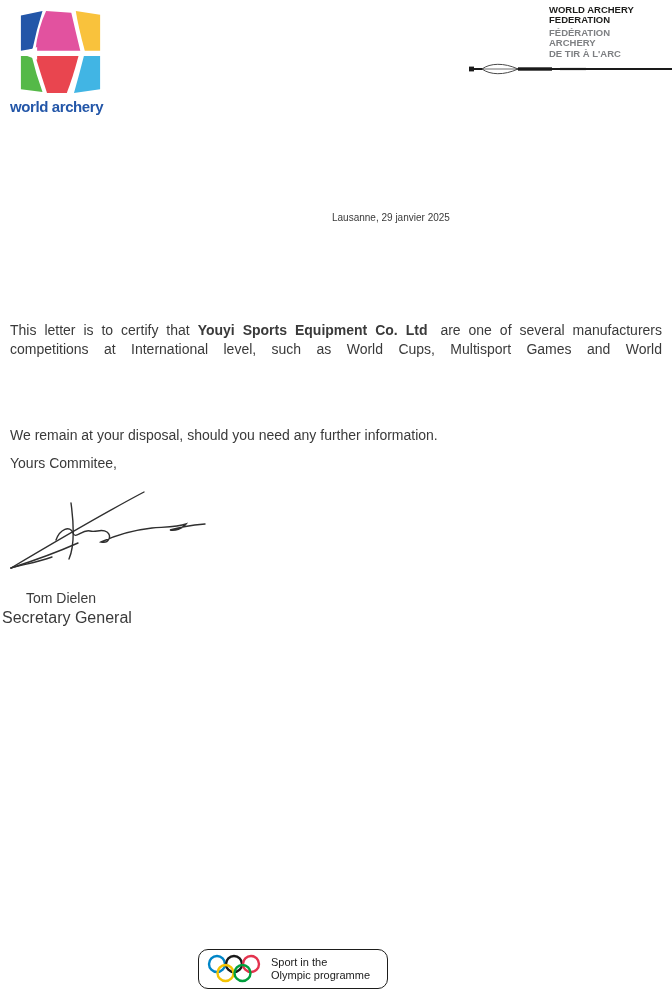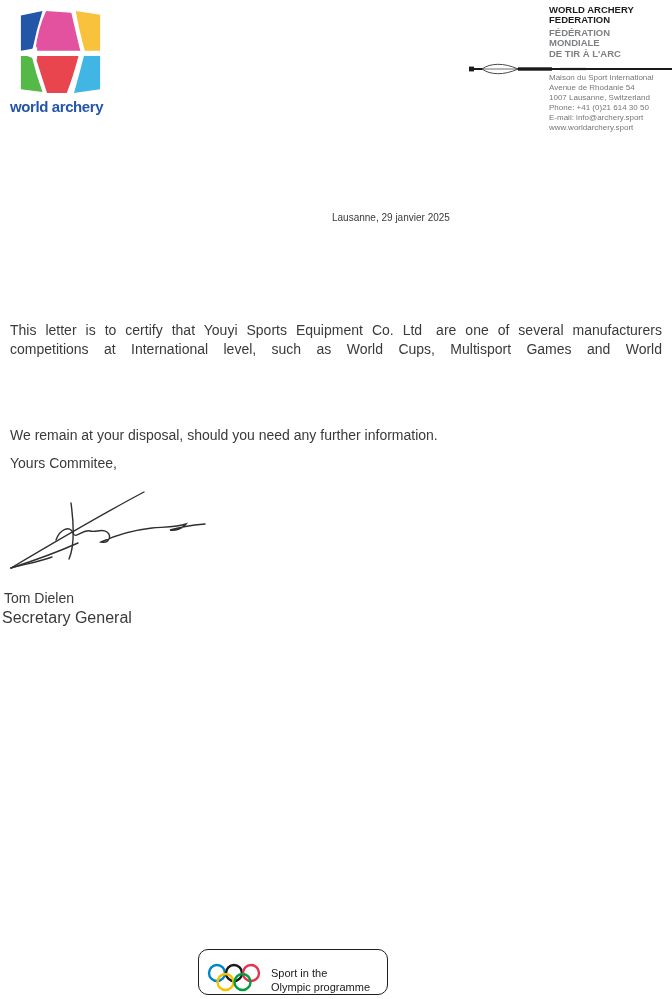--- a/index.html
+++ b/index.html
@@ -20,31 +20,31 @@
   .org-gap{height:2px;}
   #arrow-rule{position:absolute;left:440px;top:61px;width:232px;height:16px;}
   #address-block{position:absolute;left:549px;top:73px;width:122px;
     font-size:8px;line-height:10px;color:#76777a;}
   
   .dateline{position:absolute;left:332px;top:212px;font-size:10px;}
   .salutation{position:absolute;left:10px;top:283px;font-size:14px;}
   #para1{position:absolute;left:10px;top:321px;width:652px;font-size:14px;line-height:19.3px;}
   .jline{text-align:justify;text-align-last:justify;}
   .jline-last{text-align:left;}
-  .company-bold{font-weight:normal;padding-right:5px;}
+  .company-bold{font-weight:bold;padding-right:5px;}
   .para2{position:absolute;left:10px;top:427px;width:652px;font-size:14px;}
   .closing{position:absolute;left:10px;top:455px;font-size:14px;}
   #signature{position:absolute;left:8px;top:483px;width:210px;height:90px;}
-  .signer-name{position:absolute;left:4px;top:590px;font-size:14px;}
+  .signer-name{position:absolute;left:26px;top:590px;font-size:14px;}
   .signer-title{position:absolute;left:2px;top:609px;font-size:16px;}
   
   #olympic-badge{
-    position:absolute;left:198px;top:949px;width:190px;height:46px;
+    position:absolute;left:198px;top:949px;width:190px;height:40px;
     border:1.3px solid #1d1d1b;border-radius:10px;box-sizing:border-box;
-    display:flex;align-items:flex-end;
+    display:flex;align-items:center;
   }
   #olympic-badge svg{margin-left:8px;flex:0 0 auto;}
   .badge-text{margin-left:10px;font-size:11px;line-height:13.5px;color:#1a1a1a;}
 </style>
 </head>
 <body>
 
 <div id="page">
 
   <div id="wa-logo">
@@ -66,41 +66,33 @@
       <polygon points="19,43 0,50 19,57" fill="#ffffff"></polygon>
     </svg>
     <div class="wordmark">world archery</div>
   </div>
 
   <div id="org-block">
     <div class="org-en">WORLD ARCHERY</div>
     <div class="org-en">FEDERATION</div>
     <div class="org-gap"></div>
     <div class="org-fr">FÉDÉRATION</div>
-    <div class="org-fr">MONDIALE</div>
+    <div class="org-fr">ARCHERY</div>
     <div class="org-fr">DE TIR À L'ARC</div>
   </div>
 
   <svg id="arrow-rule" viewBox="0 0 232 16">
     <line x1="30" y1="8" x2="232" y2="8" stroke="#1a1a1a" stroke-width="1.8"></line>
     <rect x="29" y="5.6" width="5" height="4.8" fill="#1a1a1a"></rect>
     <rect x="78" y="6.3" width="34" height="3.4" fill="#1a1a1a"></rect>
     <rect x="120" y="6.9" width="26" height="2.2" fill="#1a1a1a"></rect>
     <path d="M42,8 C50,2 64,1.5 78,8 C64,14.5 50,14 42,8 Z" fill="#ffffff" stroke="#4a4a4a" stroke-width="1"></path>
     <line x1="42" y1="8" x2="78" y2="8" stroke="#4a4a4a" stroke-width="0.8"></line>
   </svg>
 
-  <div id="address-block">
-    <div>Maison du Sport International</div>
-    <div>Avenue de Rhodanie 54</div>
-    <div>1007 Lausanne, Switzerland</div>
-    <div>Phone: +41 (0)21 614 30 50</div>
-    <div>E-mail: info@archery.sport</div>
-    <div>www.worldarchery.sport</div>
-  </div>
 
   <div class="dateline">Lausanne, 29 janvier 2025</div>
 
 
   <div id="para1">
     <div class="jline">
       <span>This letter is to certify that </span><span class="company-bold">Youyi Sports Equipment Co. Ltd</span><span> are one of several manufacturers</span>
     </div>
     <div class="jline">competitions at International level, such as World Cups, Multisport Games and World</div>
   </div>

